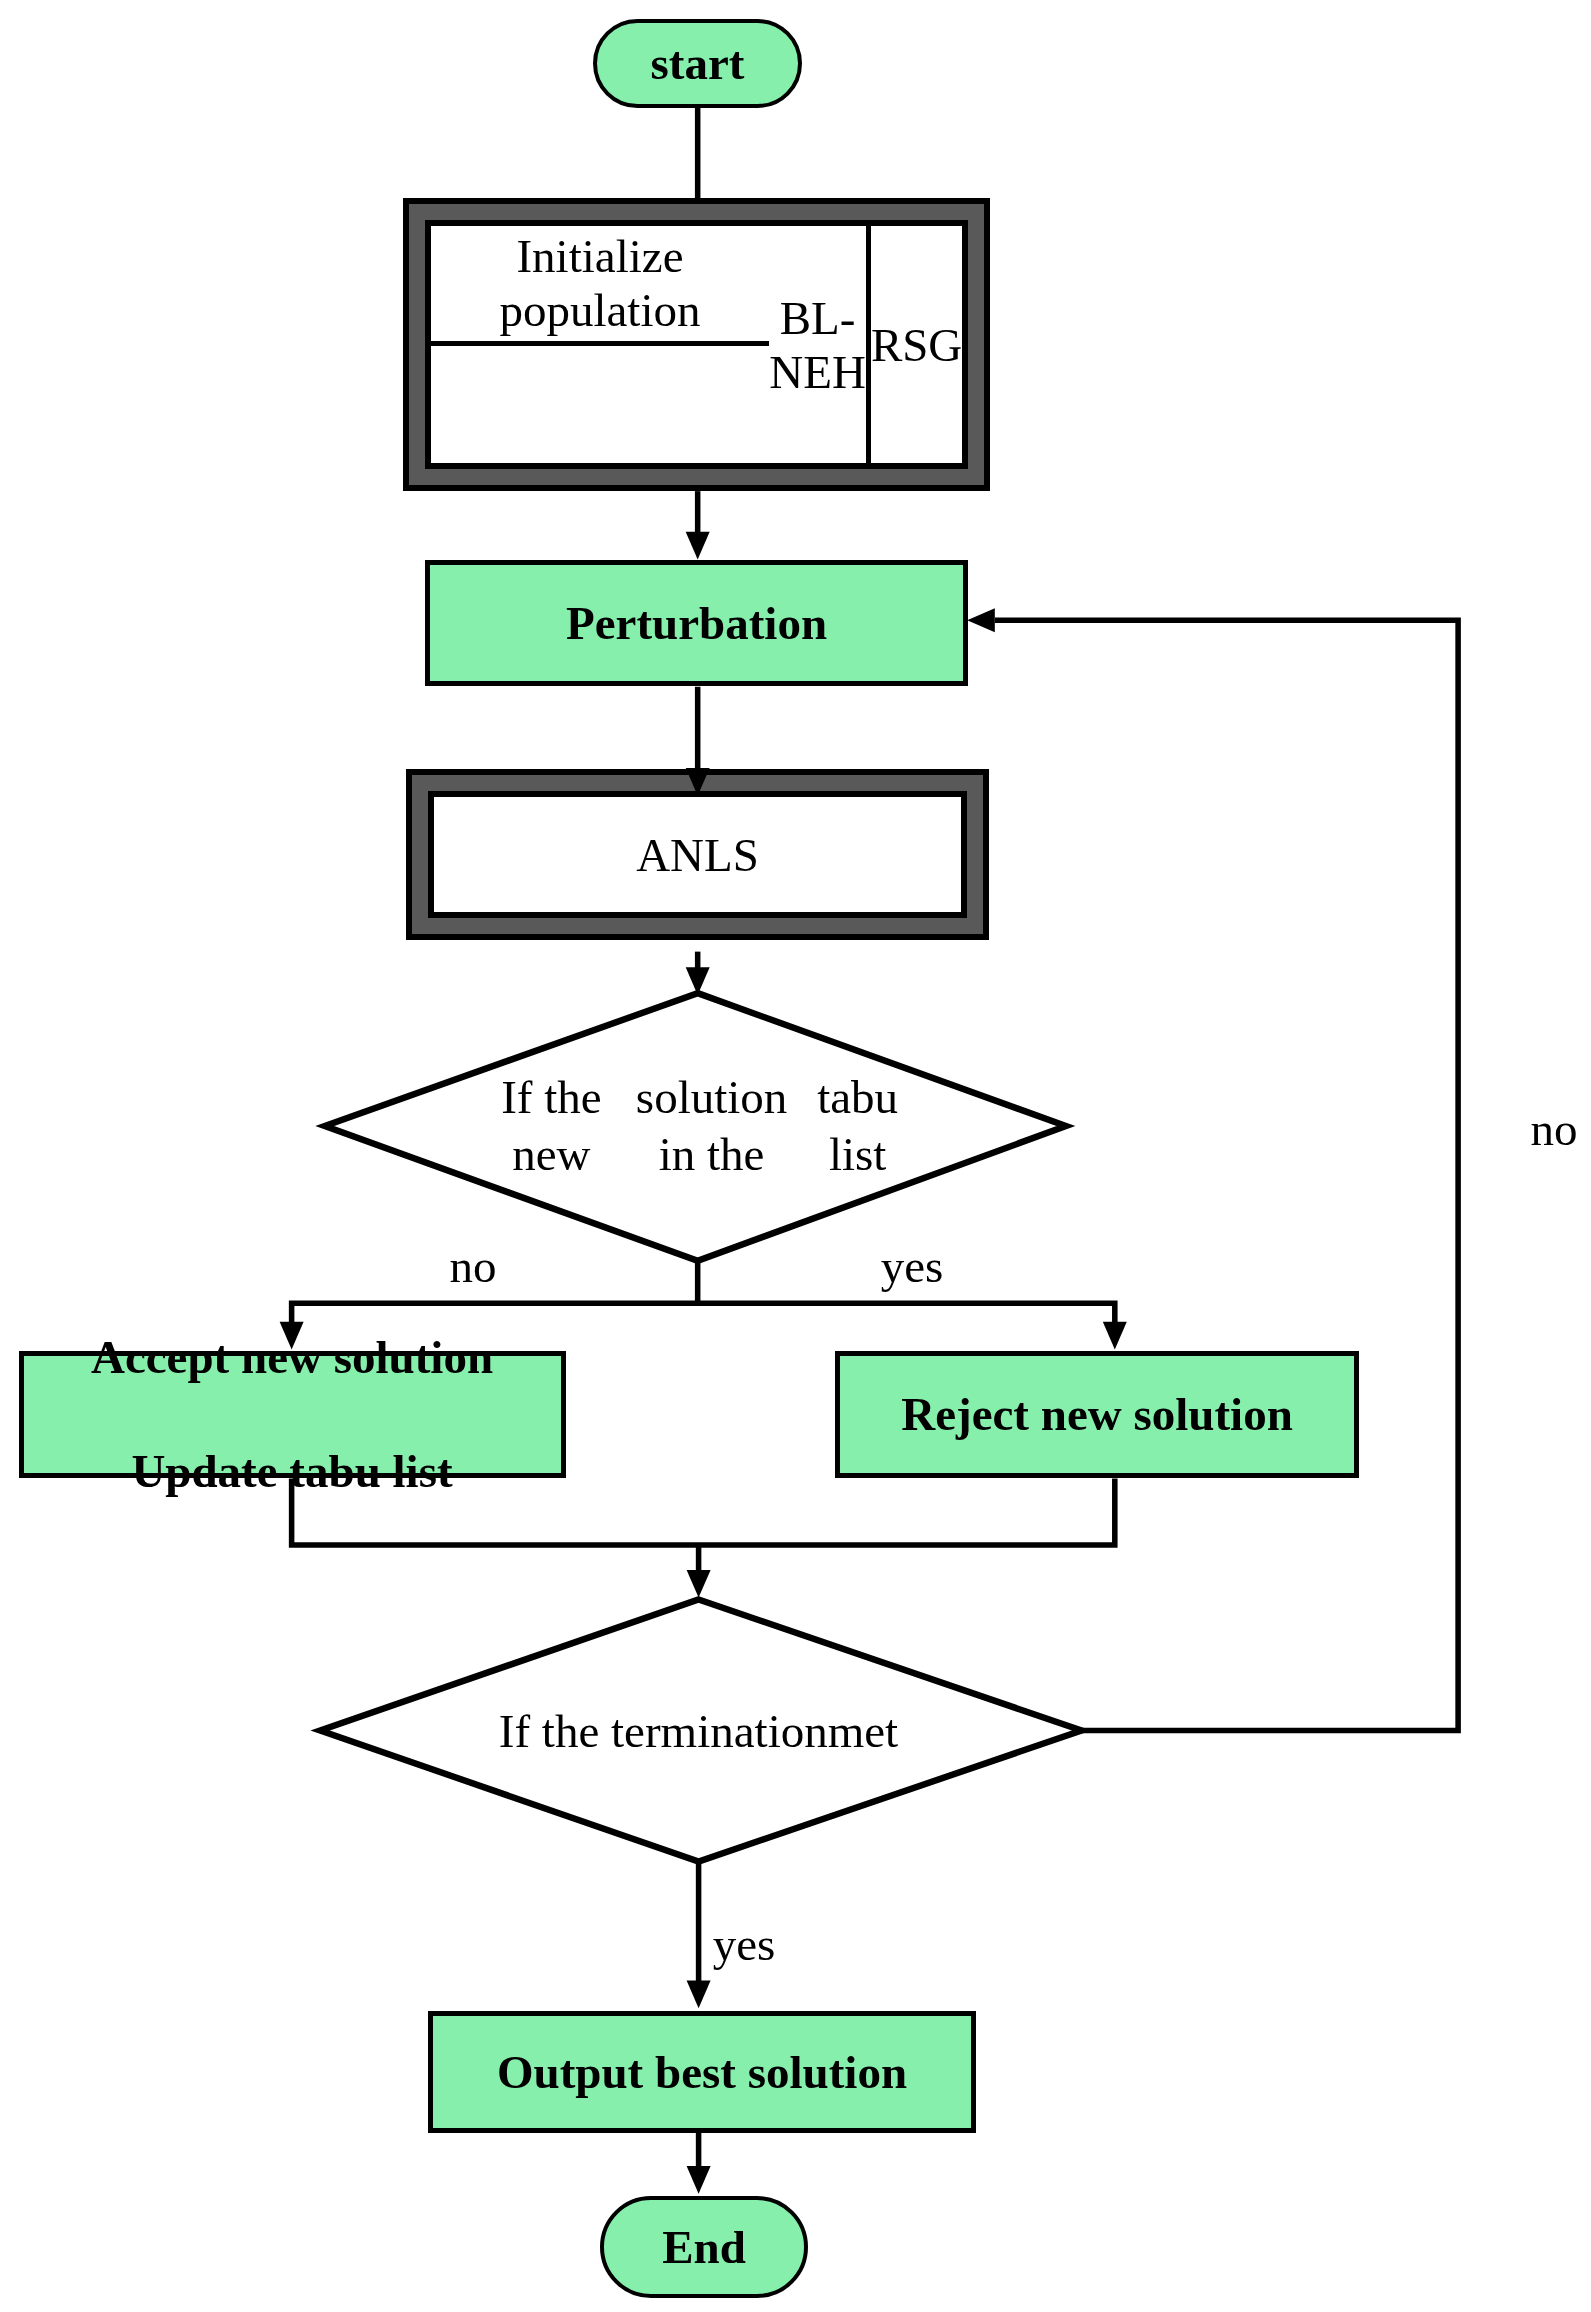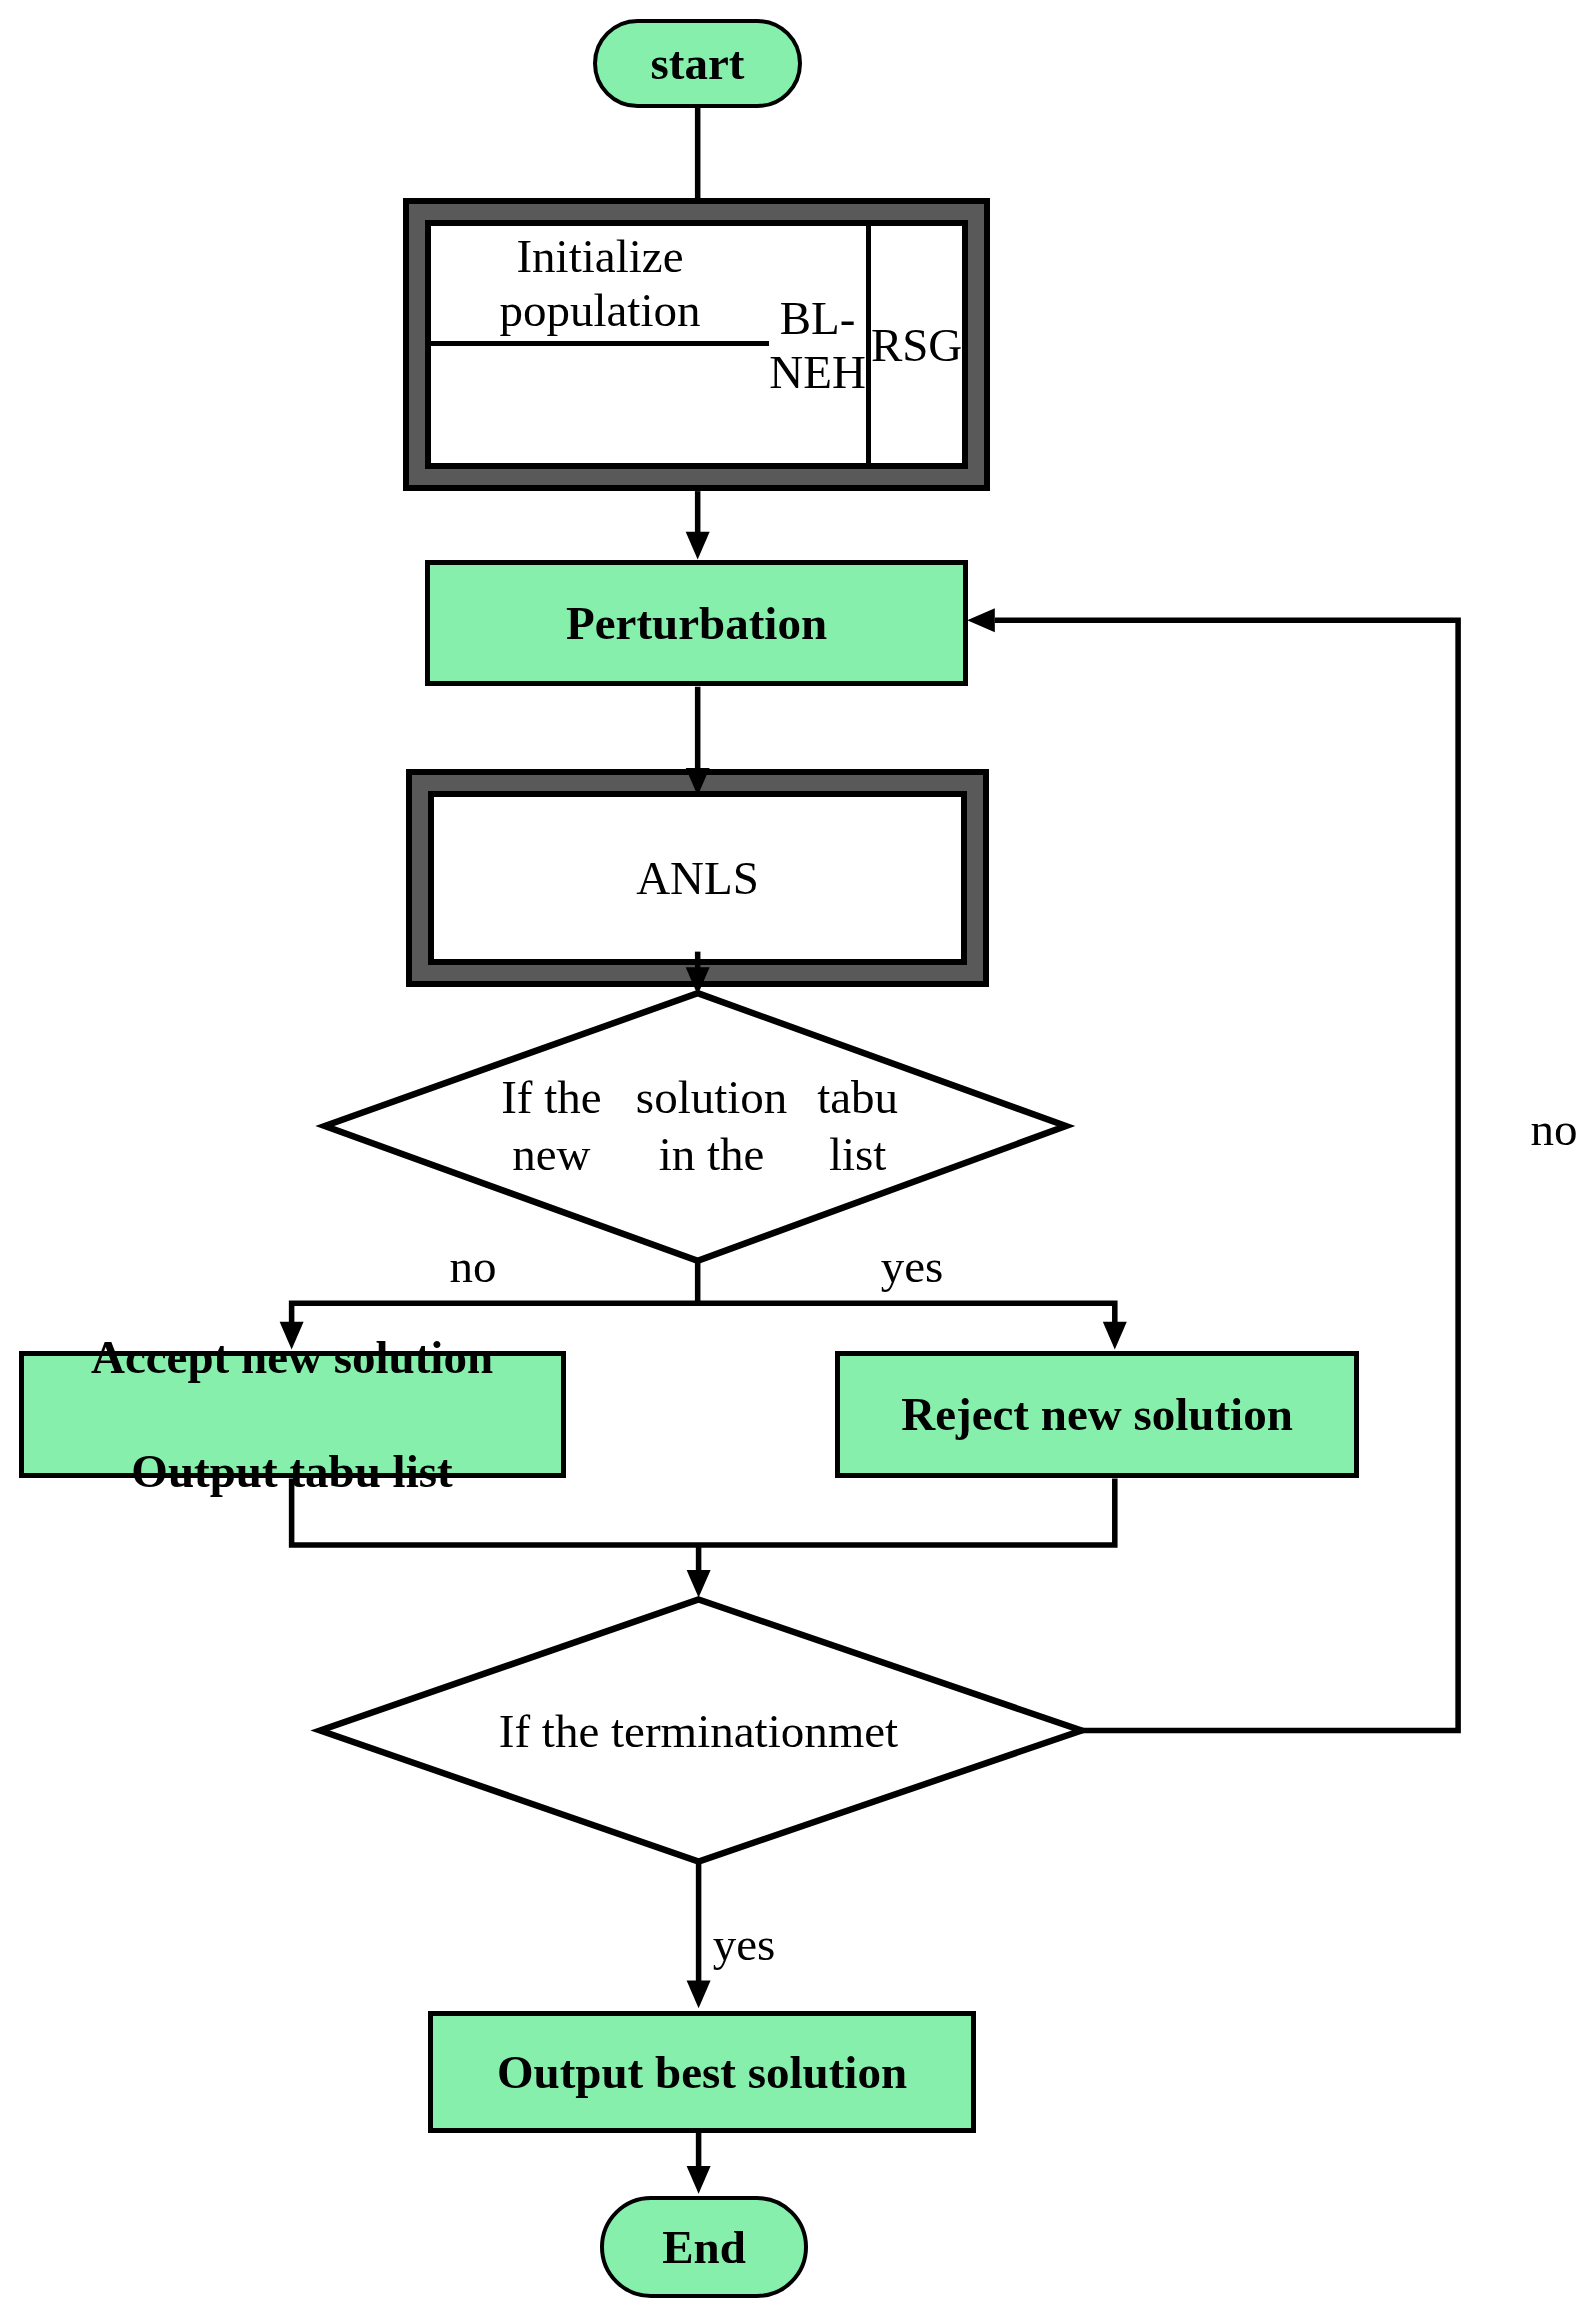--- a/index.html
+++ b/index.html
@@ -55,30 +55,30 @@
         <div class="cell">BL-NEH</div>
         <div class="cell cell-right">RSG</div>
       </div>
     </div>
   </div>
 
   <div class="node" style="left:425px; top:560px; width:543px; height:126px;">
     <span>Perturbation</span>
   </div>
 
-  <div class="frame" style="left:406px; top:769px; width:583px; height:218px;">
+  <div class="frame" style="left:406px; top:769px; width:583px; height:171px;">
     <div class="inner">
       <div class="cell" style="flex:1;">ANLS</div>
     </div>
   </div>
 
   <div class="node" style="left:18.5px; top:1351px; width:547px; height:127px;">
     <div>
       <div>Accept new solution</div>
-      <div>Output tabu list</div>
+      <div>Update tabu list</div>
     </div>
   </div>
   <div class="node" style="left:835px; top:1351px; width:524px; height:127px;">
     <span>Reject new solution</span>
   </div>
 
   <div class="node" style="left:428px; top:2011px; width:548px; height:122px;">
     <span>Output best solution</span>
   </div>
 

